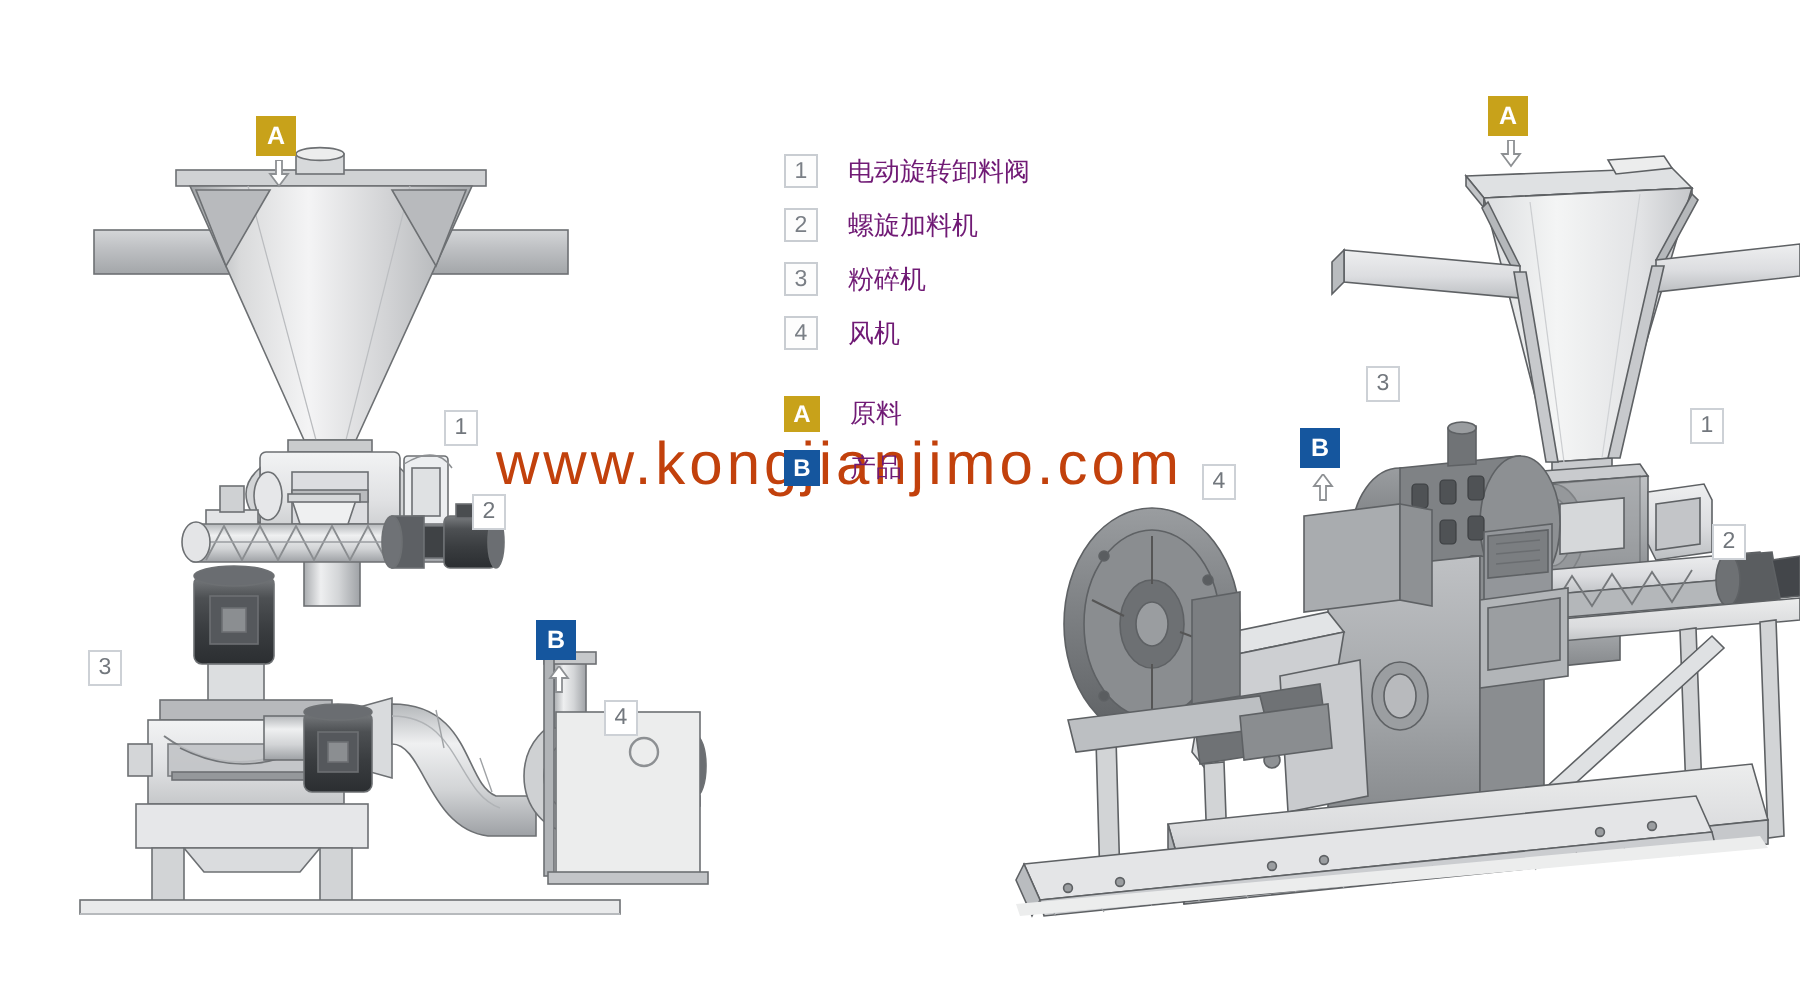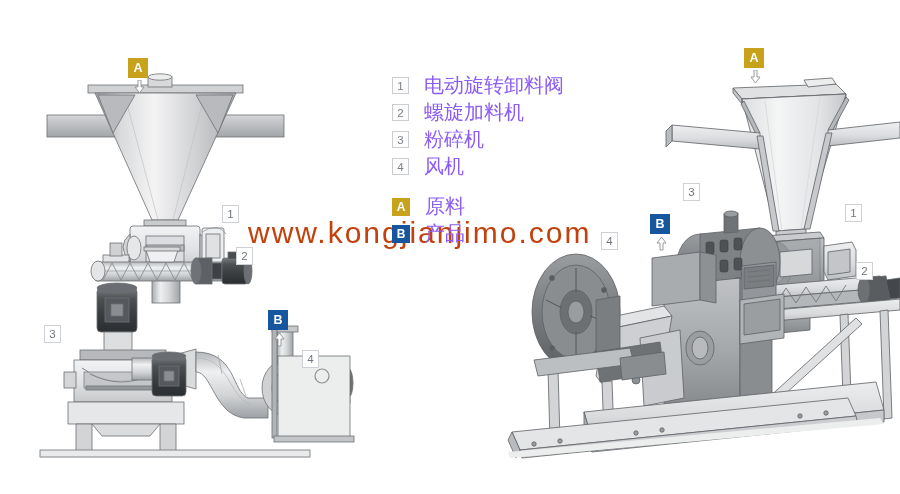--- a/index.html
+++ b/index.html
@@ -54,22 +54,22 @@
     text-align:center;
     color:#ffffff;
     font-weight:bold;
     flex:0 0 auto;
     box-sizing:border-box;
   }
   .badge-a{background:#c8a21a;}
   .badge-b{background:#15569e;}
   .legend-label{
     margin-left:15px;
-    font-size:20px;
-    color:#8b5cf6;
+    font-size:13px;
+    color:#701a75;
     white-space:nowrap;
     font-family:Liberation Sans, sans-serif;
   }
 
   
   .callout-num{
     position:absolute;
     width:17px;height:18px;
     border:1px solid #cdd1d6;
     background:#ffffff;

